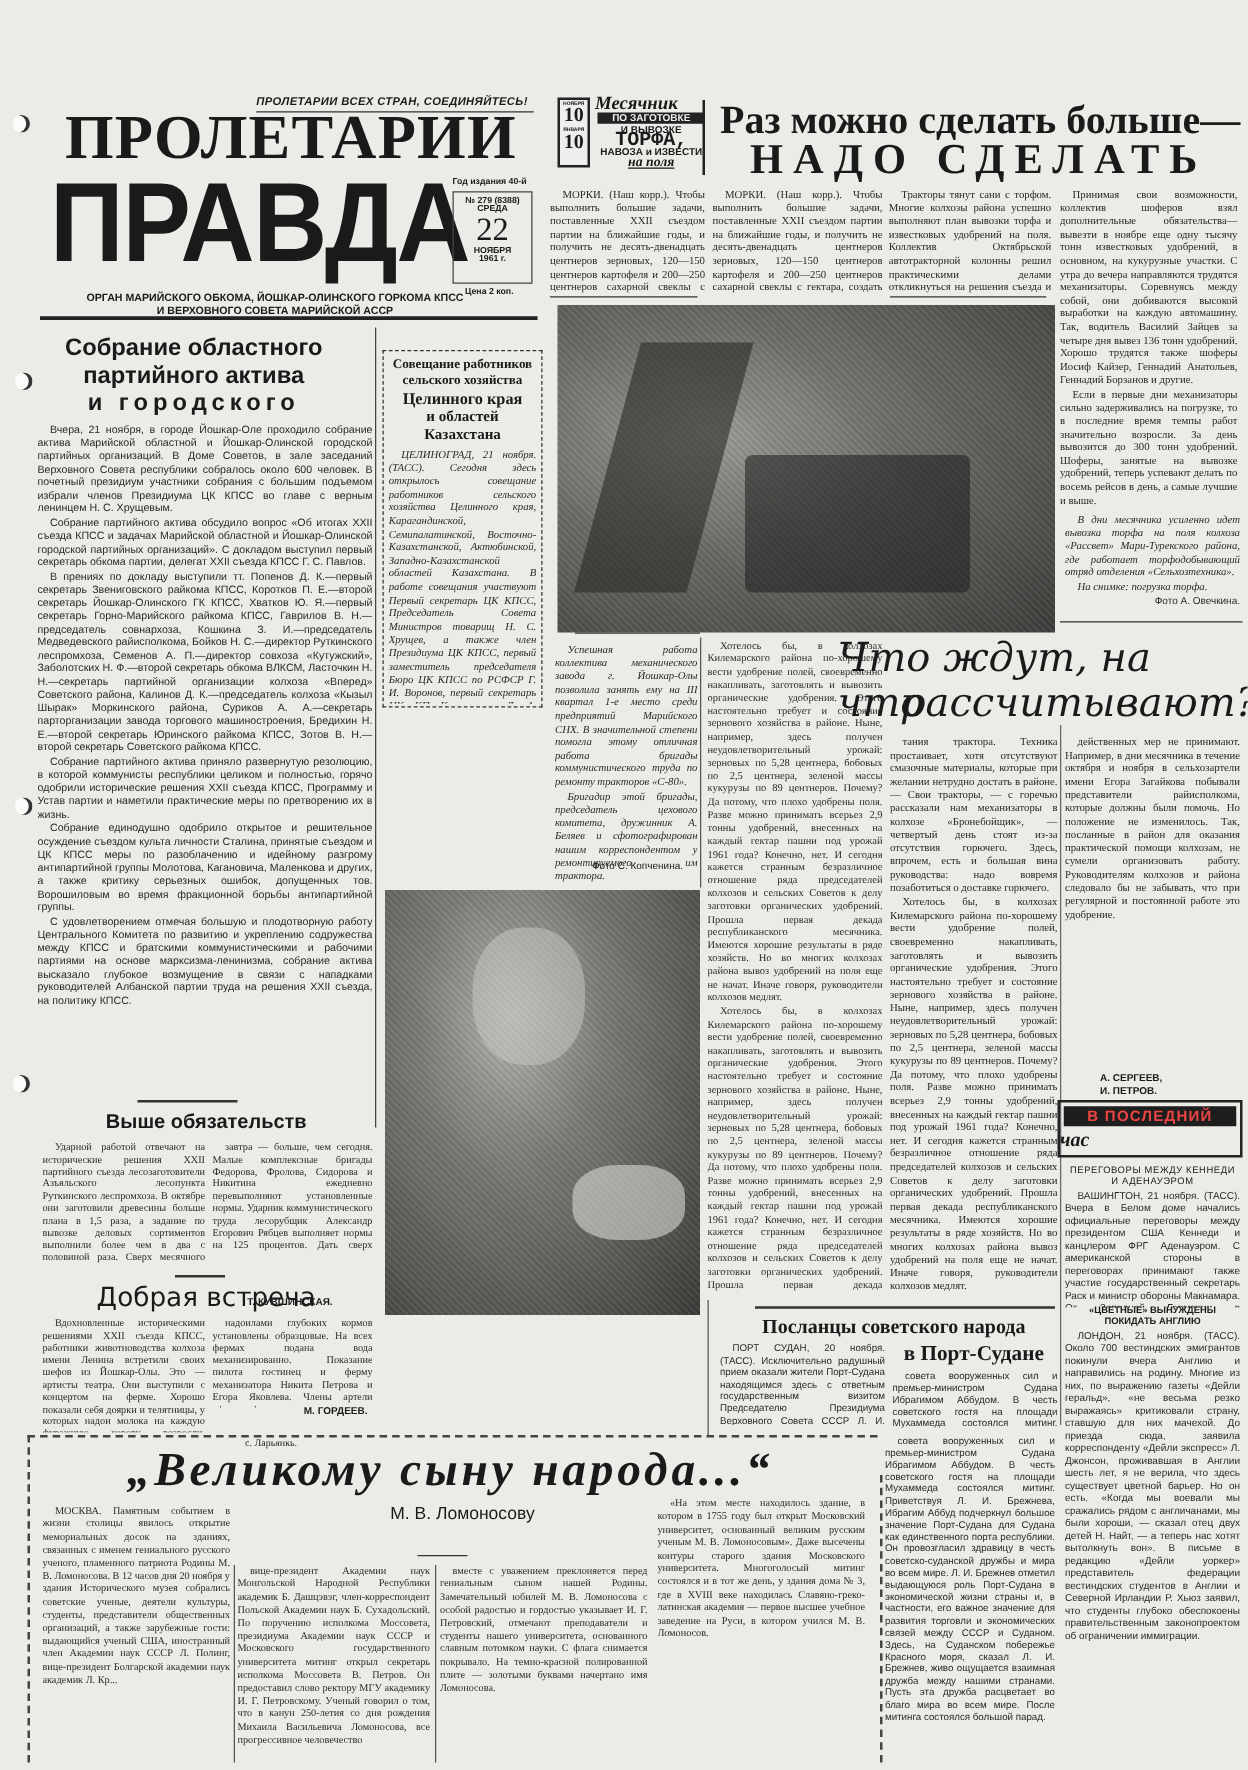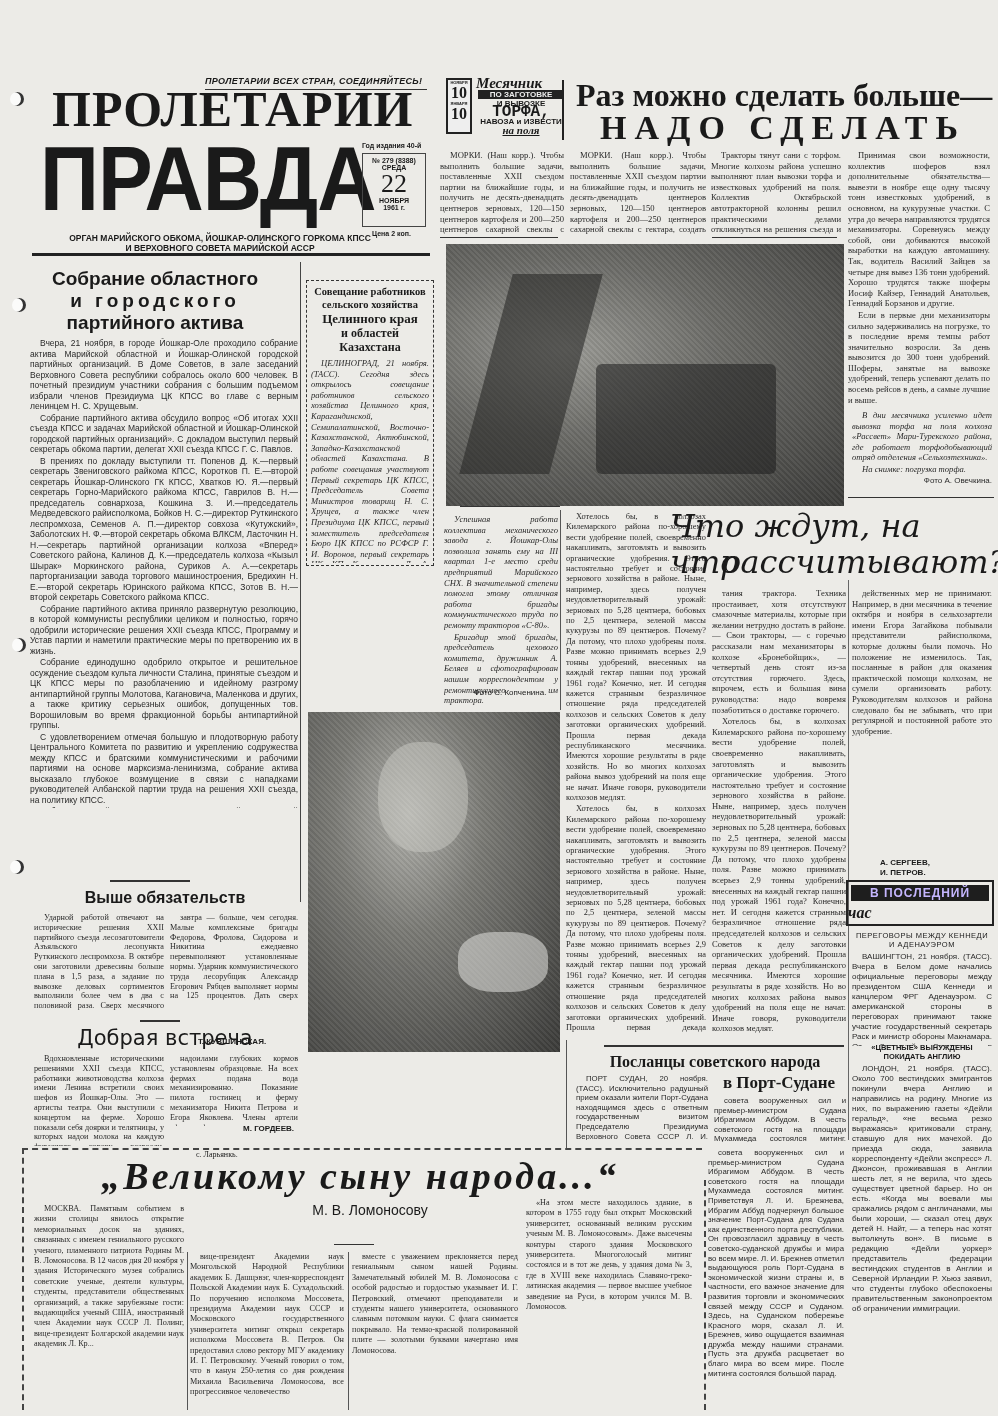--- a/index.html
+++ b/index.html
@@ -91,22 +91,22 @@
   </div>
   <div class="abs body-text ital" style="left:852px;top:410px;width:140px;font-size:8.6px;">
     <p>В дни месячника усиленно идет вывозка торфа на поля колхоза «Рассвет» Мари-Турекского района, где работает торфодобывающий отряд отделения «Сельхозтехника».</p>
     <p>На снимке: погрузка торфа.</p>
     <div class="sans" style="text-align:right;font-style:normal;font-size:8px;">Фото А. Овечкина.</div>
   </div>
   <div class="hrule" style="left:848px;top:497px;width:146px;"></div>
 
   <div class="abs sans bold" style="left:20px;top:268px;width:270px;text-align:center;font-size:19px;line-height:22px;">
     <div>Собрание областного</div>
+    <div>партийного актива</div>
     <div style="letter-spacing:4px;">и городского</div>
-    <div>партийного актива</div>
   </div>
   <div class="abs body-text sans" style="left:30px;top:338px;width:268px;height:470px;overflow:hidden;font-size:8.5px;line-height:10.5px;">
     <p>Вчера, 21 ноября, в городе Йошкар-Оле проходило собрание актива Марийской областной и Йошкар-Олинской городской партийных организаций. В Доме Советов, в зале заседаний Верховного Совета республики собралось около 600 человек. В почетный президиум участники собрания с большим подъемом избрали членов Президиума ЦК КПСС во главе с верным ленинцем Н. С. Хрущевым.</p>
     <p>Собрание партийного актива обсудило вопрос «Об итогах XXII съезда КПСС и задачах Марийской областной и Йошкар-Олинской городской партийных организаций». С докладом выступил первый секретарь обкома партии, делегат XXII съезда КПСС Г. С. Павлов.</p>
     <p>В прениях по докладу выступили тт. Попенов Д. К.—первый секретарь Звениговского райкома КПСС, Коротков П. Е.—второй секретарь Йошкар-Олинского ГК КПСС, Хватков Ю. Я.—первый секретарь Горно-Марийского райкома КПСС, Гаврилов В. Н.—председатель совнархоза, Кошкина З. И.—председатель Медведевского райисполкома, Бойков Н. С.—директор Руткинского леспромхоза, Семенов А. П.—директор совхоза «Кутужский», Заболотских Н. Ф.—второй секретарь обкома ВЛКСМ, Ласточкин Н. Н.—секретарь партийной организации колхоза «Вперед» Советского района, Калинов Д. К.—председатель колхоза «Кызыл Шырак» Моркинского района, Суриков А. А.—секретарь парторганизации завода торгового машиностроения, Бредихин Н. Е.—второй секретарь Юринского райкома КПСС, Зотов В. Н.—второй секретарь Советского райкома КПСС.</p>
     <p>Собрание партийного актива приняло развернутую резолюцию, в которой коммунисты республики целиком и полностью, горячо одобрили исторические решения XXII съезда КПСС, Программу и Устав партии и наметили практические меры по претворению их в жизнь.</p>
     <p>Собрание единодушно одобрило открытое и решительное осуждение съездом культа личности Сталина, принятые съездом и ЦК КПСС меры по разоблачению и идейному разгрому антипартийной группы Молотова, Кагановича, Маленкова и других, а также критику серьезных ошибок, допущенных тов. Ворошиловым во время фракционной борьбы антипартийной группы.</p>
     <p>С удовлетворением отмечая большую и плодотворную работу Центрального Комитета по развитию и укреплению содружества между КПСС и братскими коммунистическими и рабочими партиями на основе марксизма-ленинизма, собрание актива высказало глубокое возмущение в связи с нападками руководителей Албанской партии труда на решения XXII съезда, на политику КПСС.</p>
     <p>Собрание партийного актива заверило ленинский Центральный Комитет, что партийная организация и все трудящиеся города Йошкар-Олы и Марийской республики внесут свой достойный вклад во всенародную борьбу за успешное претворение в жизнь великой Программы коммунистического строительства.</p>
 
@@ -154,21 +154,21 @@
   <div class="abs body-text" style="left:852px;top:588px;width:140px;height:230px;overflow:hidden;">
     <p>действенных мер не принимают. Например, в дни месячника в течение октября и ноября в сельхозартели имени Егора Загайкова побывали представители райисполкома, которые должны были помочь. Но положение не изменилось. Так, посланные в район для оказания практической помощи колхозам, не сумели организовать работу. Руководителям колхозов и района следовало бы не забывать, что при регулярной и постоянной работе это удобрение.</p>
   </div>
   <div class="abs sans bold" style="left:880px;top:858px;width:108px;font-size:8px;line-height:10px;">
     <div>А. СЕРГЕЕВ,</div>
     <div>И. ПЕТРОВ.</div>
   </div>
   <div class="vrule" style="left:848px;top:580px;height:560px;background:#666;"></div>
 
   <div class="abs" style="left:846px;top:880px;width:148px;height:46px;border:2px solid #222;">
-    <div class="sans bold" style="background:#1e1e1e;color:#c4b5fd;font-size:12px;line-height:16px;text-align:center;letter-spacing:1px;margin:3px;">В ПОСЛЕДНИЙ</div>
+    <div class="sans bold" style="background:#1e1e1e;color:#ef4444;font-size:12px;line-height:16px;text-align:center;letter-spacing:1px;margin:3px;">В ПОСЛЕДНИЙ</div>
     <div class="bold ital" style="text-align:left;font-size:16px;line-height:18px;font-family:'Liberation Serif',serif;">час</div>
   </div>
   <div class="abs sans" style="left:852px;top:931px;width:140px;text-align:center;font-size:7.5px;line-height:9px;letter-spacing:0.5px;">ПЕРЕГОВОРЫ МЕЖДУ КЕННЕДИ И АДЕНАУЭРОМ</div>
   <div class="abs body-text sans" style="left:852px;top:952px;width:140px;height:94px;overflow:hidden;font-size:8px;line-height:10px;">
     <p>ВАШИНГТОН, 21 ноября. (ТАСС). Вчера в Белом доме начались официальные переговоры между президентом США Кеннеди и канцлером ФРГ Аденауэром. С американской стороны в переговорах принимают также участие государственный секретарь Раск и министр обороны Макнамара. От Западной Германии в переговорах участвуют министр иностранных дел Шредер и министр обороны Штраус.</p>
   </div>
   <div class="abs sans bold" style="left:852px;top:1043px;width:140px;text-align:center;font-size:7.5px;line-height:9px;">«ЦВЕТНЫЕ» ВЫНУЖДЕНЫ ПОКИДАТЬ АНГЛИЮ</div>
   <div class="abs body-text sans" style="left:852px;top:1064px;width:140px;height:330px;overflow:hidden;font-size:8px;line-height:10px;">
     <p>ЛОНДОН, 21 ноября. (ТАСС). Около 700 вестиндских эмигрантов покинули вчера Англию и направились на родину. Многие из них, по выражению газеты «Дейли геральд», «не весьма резко выражаясь» критиковали страну, ставшую для них мачехой. До приезда сюда, заявила корреспонденту «Дейли экспресс» Л. Джонсон, проживавшая в Англии шесть лет, я не верила, что здесь существует цветной барьер. Но он есть. «Когда мы воевали мы сражались рядом с англичанами, мы были хороши, — сказал отец двух детей Н. Найт, — а теперь нас хотят вытолкнуть вон». В письме в редакцию «Дейли уоркер» представитель федерации вестиндских студентов в Англии и Северной Ирландии Р. Хьюз заявил, что студенты глубоко обеспокоены правительственным законопроектом об ограничении иммиграции.</p>
   </div>

